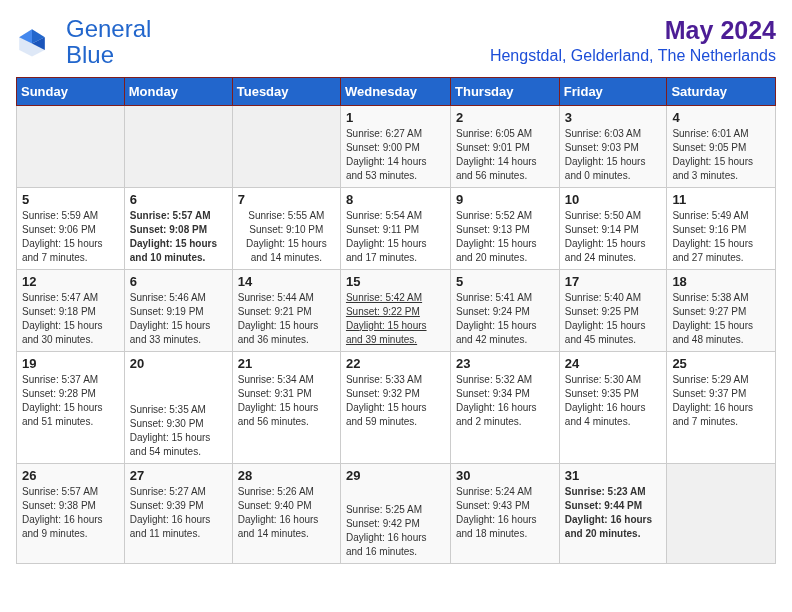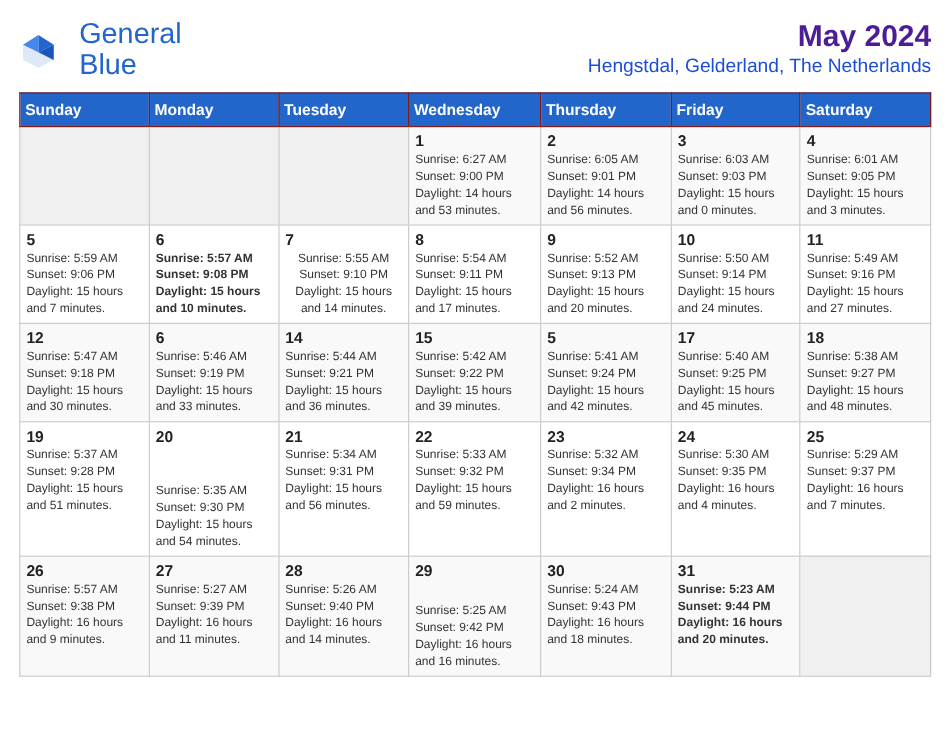--- a/index.html
+++ b/index.html
@@ -212,21 +212,21 @@
 Daylight: 15 hours and 33 minutes.</div>
         </td>
         <td>
           <div class="day-num">14</div>
           <div class="day-detail" style="white-space: pre-line;">Sunrise: 5:44 AM
 Sunset: 9:21 PM
 Daylight: 15 hours and 36 minutes.</div>
         </td>
         <td>
           <div class="day-num">15</div>
-          <div class="day-detail" style="white-space: pre-line;">Sunrise: 5:42 AM
+          <div class="day-detail" style="white-space: pre-line; text-decoration: underline;">Sunrise: 5:42 AM
 Sunset: 9:22 PM
 Daylight: 15 hours and 39 minutes.</div>
         </td>
         <td>
           <div class="day-num">5</div>
           <div class="day-detail" style="white-space: pre-line;">Sunrise: 5:41 AM
 Sunset: 9:24 PM
 Daylight: 15 hours and 42 minutes.</div>
         </td>
         <td>

